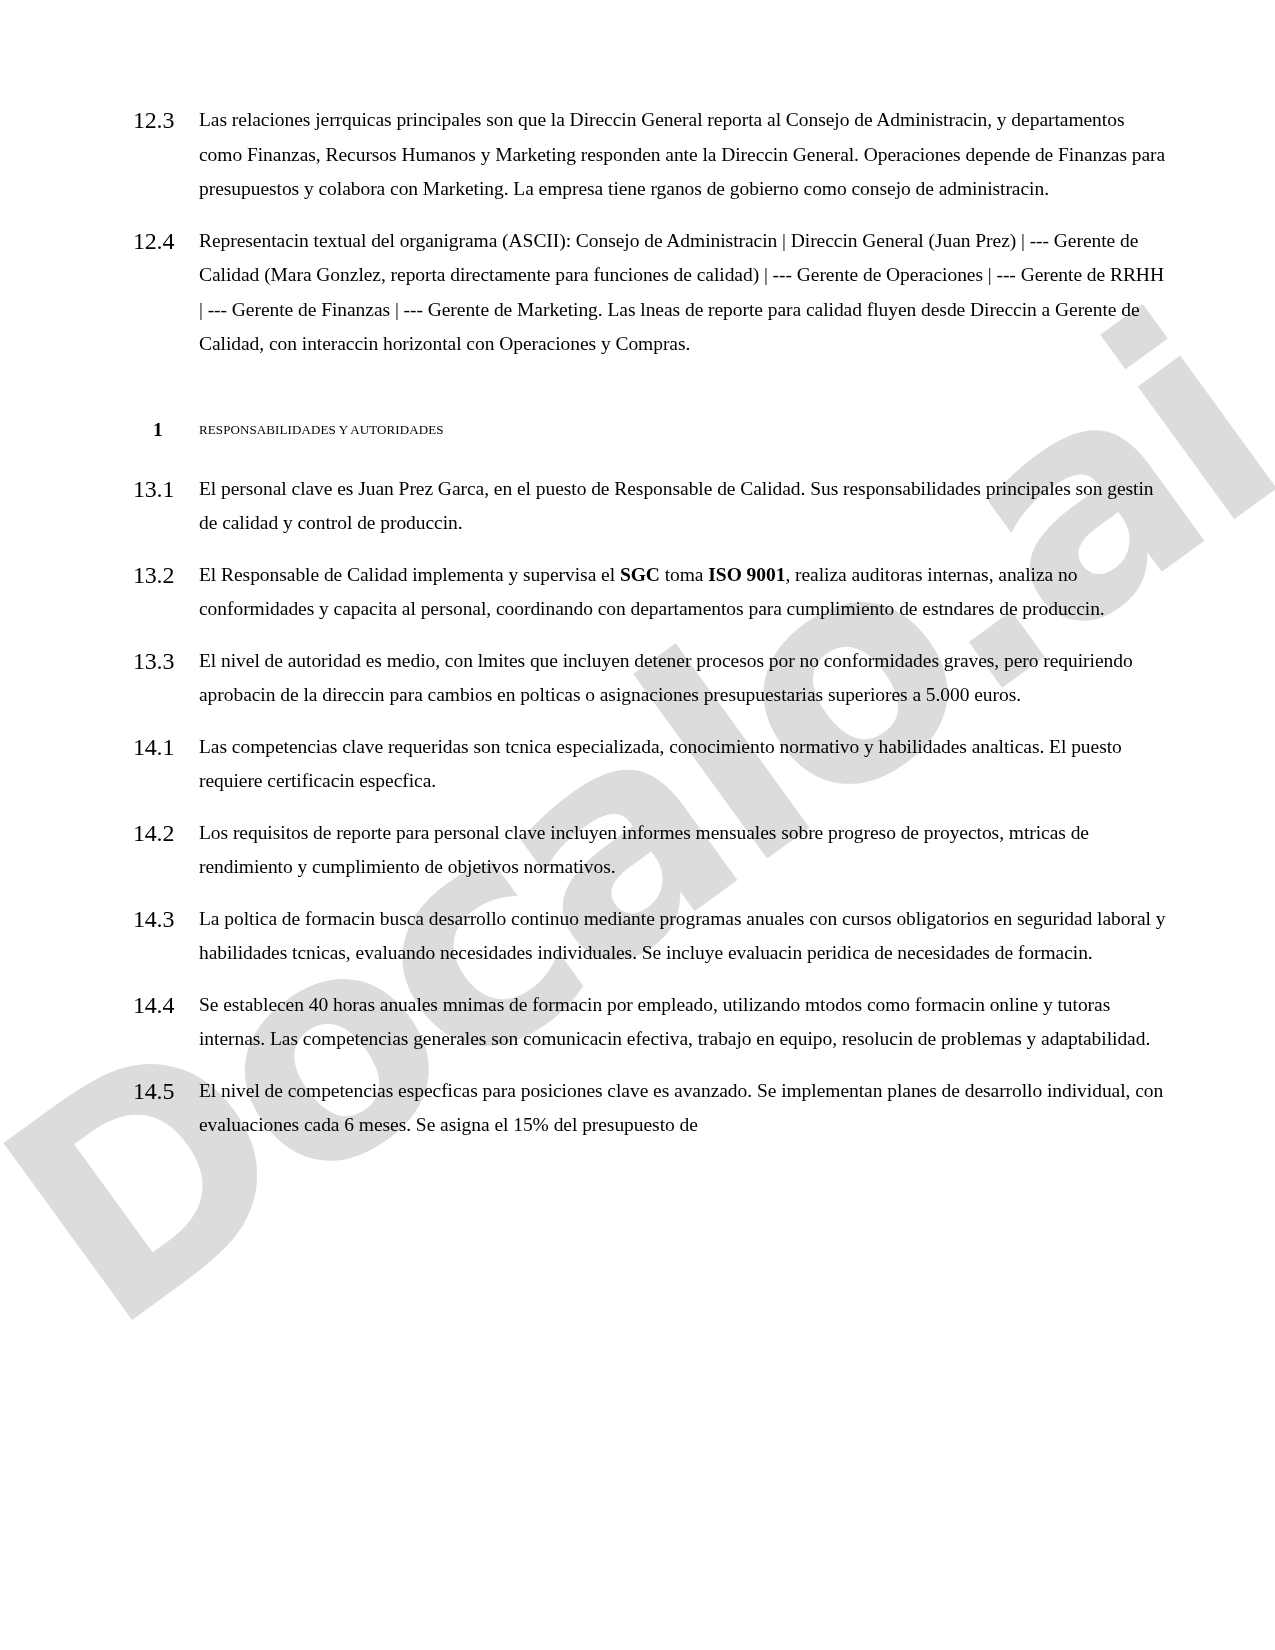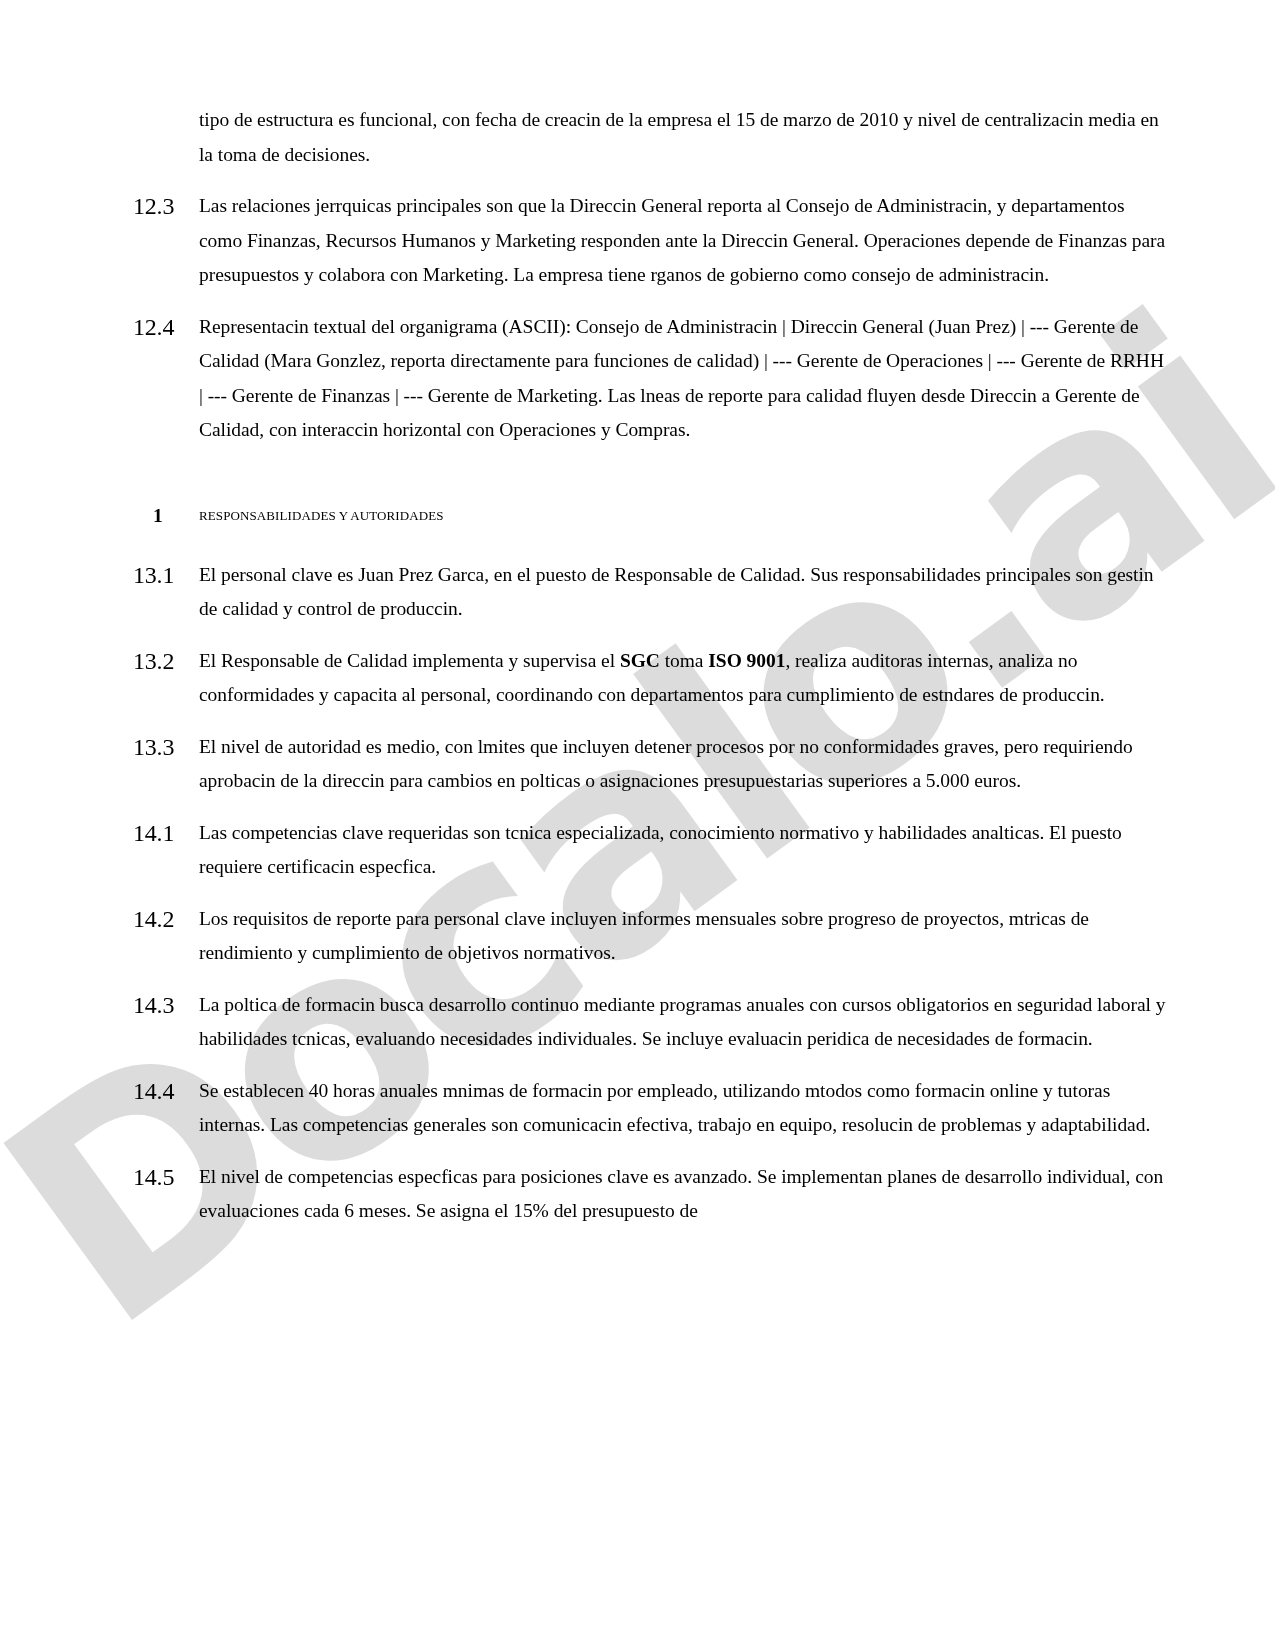--- a/index.html
+++ b/index.html
@@ -112,24 +112,20 @@
 <body>
 
 <div class="page">
 
   <div class="watermark">
     <div class="watermark-text">Docalo.ai</div>
   </div>
 
   <div class="content">
 
-    <div class="clause continuation">
-      <div class="clause-num"></div>
-      <div class="clause-body">tipo de estructura es funcional, con fecha de creacin de la empresa el 15 de marzo de 2010 y nivel de centralizacin media en la toma de decisiones.</div>
-    </div>
 
     <div class="clause">
       <div class="clause-num">12.3</div>
       <div class="clause-body">Las relaciones jerrquicas principales son que la Direccin General reporta al Consejo de Administracin, y departamentos como Finanzas, Recursos Humanos y Marketing responden ante la Direccin General. Operaciones depende de Finanzas para presupuestos y colabora con Marketing. La empresa tiene rganos de gobierno como consejo de administracin.</div>
     </div>
 
     <div class="clause">
       <div class="clause-num">12.4</div>
       <div class="clause-body">Representacin textual del organigrama (ASCII): Consejo de Administracin | Direccin General (Juan Prez) | --- Gerente de Calidad (Mara Gonzlez, reporta directamente para funciones de calidad) | --- Gerente de Operaciones | --- Gerente de RRHH | --- Gerente de Finanzas | --- Gerente de Marketing. Las lneas de reporte para calidad fluyen desde Direccin a Gerente de Calidad, con interaccin horizontal con Operaciones y Compras.</div>
     </div>

